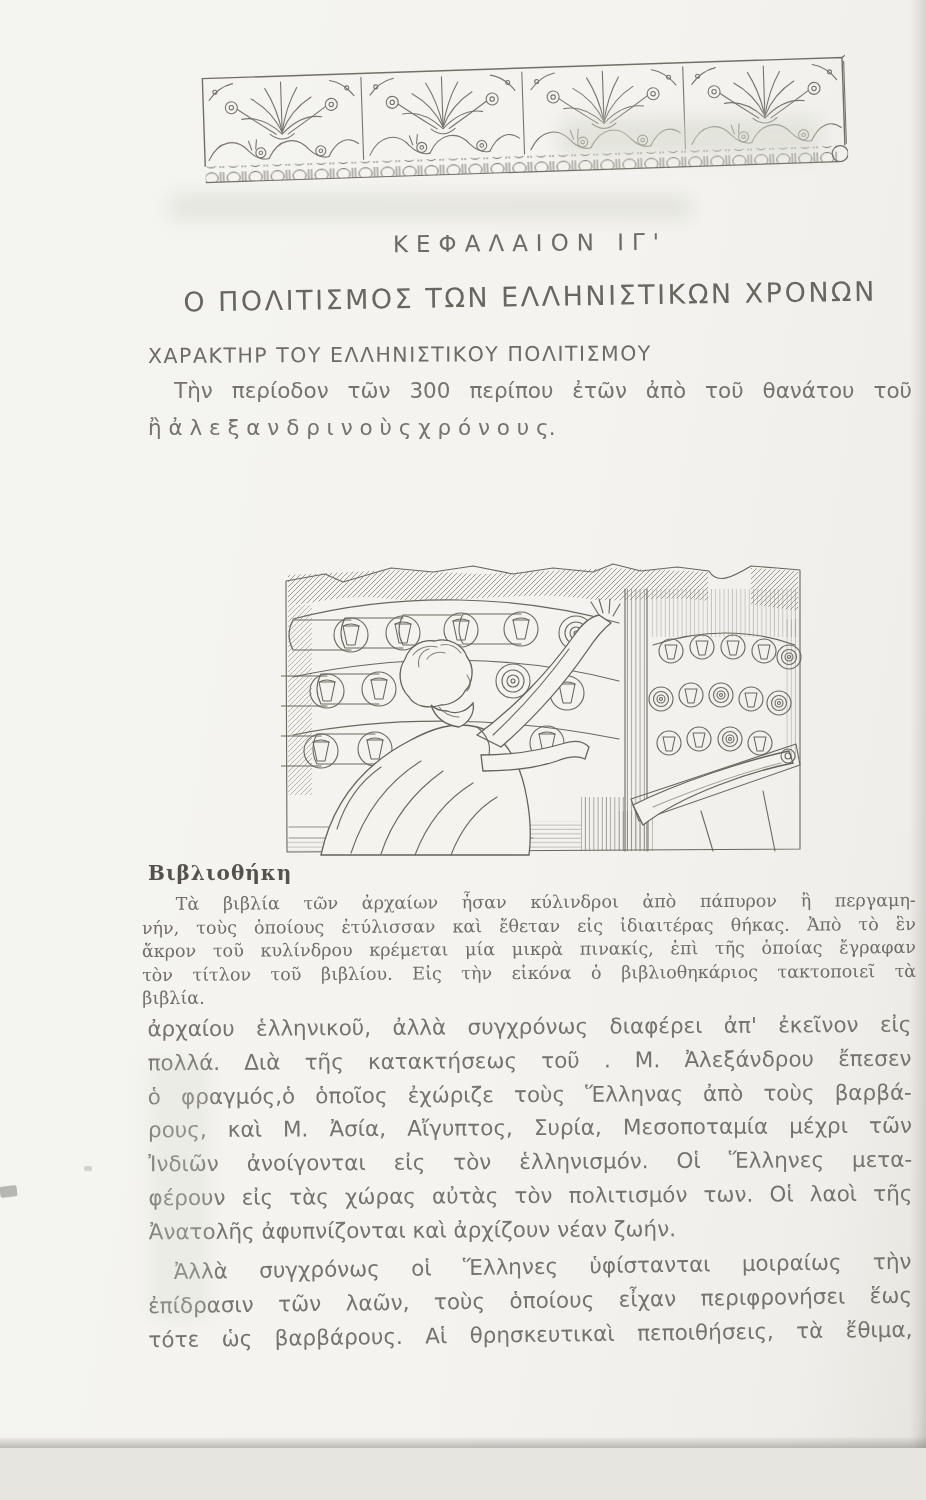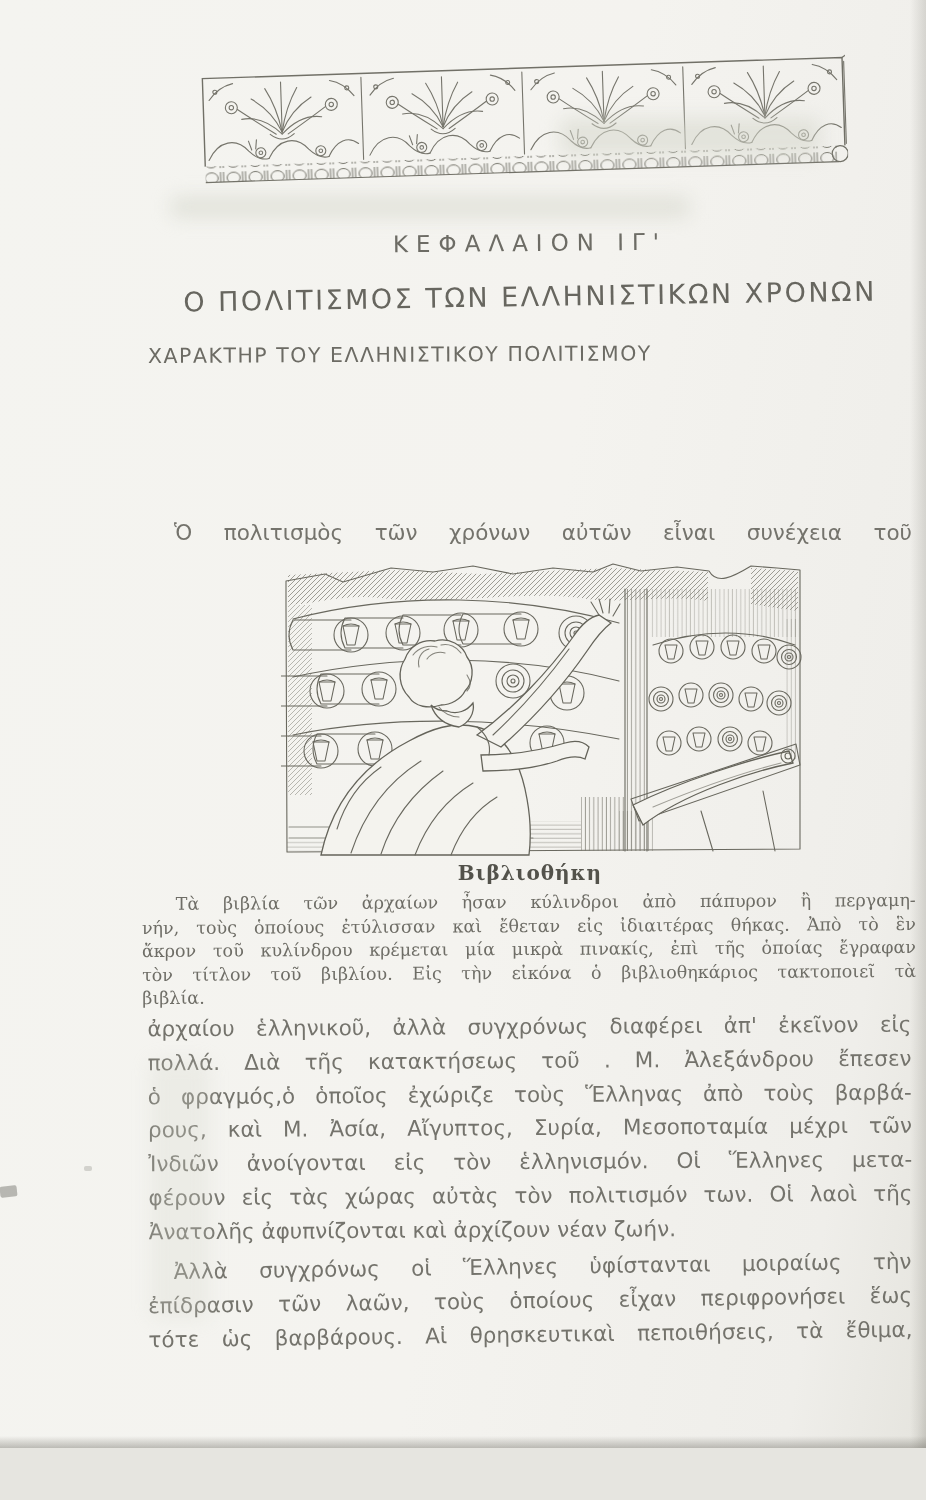--- a/index.html
+++ b/index.html
@@ -27,21 +27,21 @@
   .p1{top:372px;}
   .p2{top:514px;}
   .p3{top:1010px;transform:rotate(-0.35deg);}
   .p3 .line{height:33.8px;line-height:33.8px;}
   .p4{top:1250px;transform:rotate(-0.8deg);}
   .p4 .line{height:34px;line-height:34px;}
   .line.ind{padding-left:26px;}
   .line.last{text-align-last:left;}
 
   .figure{position:absolute;left:281px;top:559px;width:524px;height:298px;}
-  .cap-title{top:861px;text-align:center;font-family:"DejaVu Serif",serif;font-weight:600;
+  .cap-title{top:861px;font-family:"DejaVu Serif",serif;font-weight:600;
     font-size:20px;letter-spacing:1px;color:#53524b;}
   .caption{left:142px;width:774px;top:891px;font-family:"DejaVu Serif",serif;
     font-size:17.5px;color:#6e6d66;transform:rotate(-0.3deg);}
   .caption .line{height:23.6px;line-height:23.6px;text-align:justify;text-align-last:justify;overflow:hidden;}
   .caption .line.ind{padding-left:34px;}
 
   svg .st{stroke:#5a594f;fill:none;stroke-width:1.1;stroke-linecap:round;stroke-linejoin:round;}
   svg .fp{fill:#f4f3ee;stroke:#55544a;stroke-width:1.3;}
 </style>
 </head>
@@ -99,25 +99,24 @@
         <path d="M642,4 L648,0" stroke="#5a594f" stroke-width="1.2" fill="none"></path>
       </g>
     </svg>
   </div>
 
   <div class="col chapter">ΚΕΦΑΛΑΙΟΝ ΙΓ'</div>
   <div class="col title">Ο ΠΟΛΙΤΙΣΜΟΣ ΤΩΝ ΕΛΛΗΝΙΣΤΙΚΩΝ ΧΡΟΝΩΝ</div>
   <div class="col section">ΧΑΡΑΚΤΗΡ ΤΟΥ ΕΛΛΗΝΙΣΤΙΚΟΥ ΠΟΛΙΤΙΣΜΟΥ</div>
 
   <div class="col para p1">
-  </div>
-
-  <div class="col para p2">
-    <div class="line ind">Ὁ πολιτισμὸς τῶν χρόνων αὐτῶν εἶναι συνέχεια τοῦ</div>
-  </div>
+    <div class="line ind">Τὴν περίοδον τῶν 300 περίπου ἐτῶν ἀπὸ τοῦ θανάτου τοῦ</div>
+    <div class="line last">ἢ ἀ λ ε ξ α ν δ ρ ι ν ο ὺ ς   χ ρ ό ν ο υ ς.</div>
+  </div>
+
 
   <div class="figure">
     <svg width="524" height="298" viewBox="0 0 524 298">
       <defs>
         <pattern id="dh" width="5" height="5" patternUnits="userSpaceOnUse">
           <path d="M0,5 L5,0" stroke="#6b6a60" stroke-width="0.7"></path>
         </pattern>
         <pattern id="vh" width="4.2" height="9" patternUnits="userSpaceOnUse">
           <line x1="2" y1="0" x2="2" y2="9" stroke="#6b6a60" stroke-width="0.7"></line>
         </pattern>

